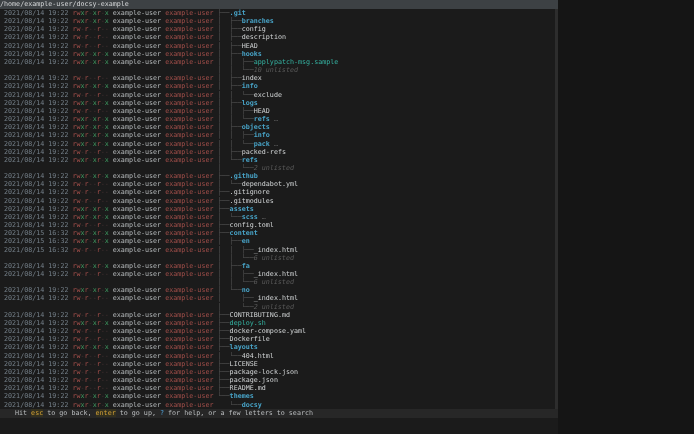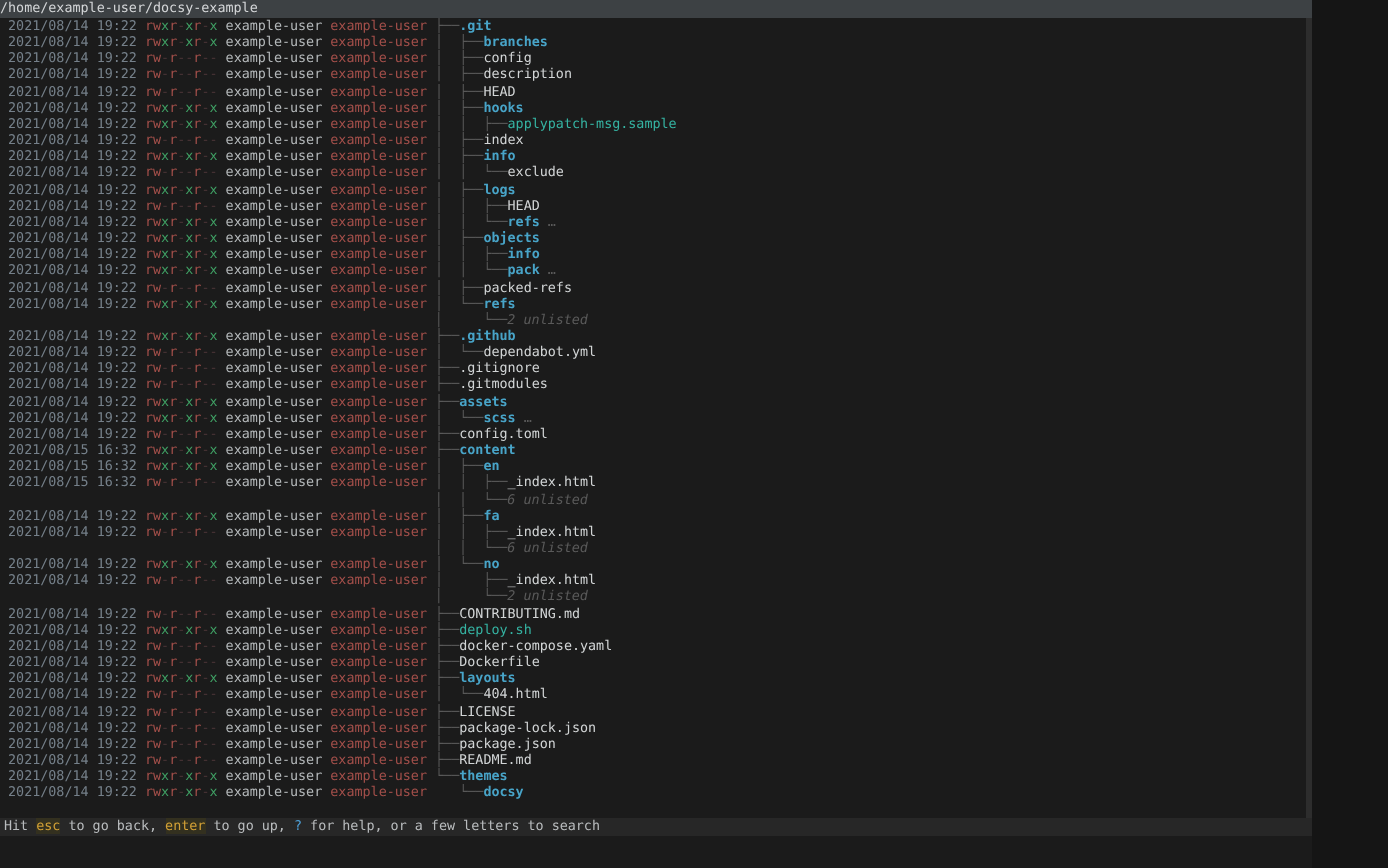--- a/index.html
+++ b/index.html
@@ -1,18 +1,18 @@
 <!DOCTYPE html>
 <html><head>
 <meta charset="utf-8">
 <style>
   * { margin:0; padding:0; box-sizing:border-box; }
   html,body { width:694px; height:434px; background:#151515; overflow:hidden; }
   .term {
-    position:relative; width:656px; height:434px;
+    position:relative; width:558px; height:434px;
     background:#1b1b1b;
     font-family:"DejaVu Sans Mono","Liberation Mono",monospace;
     font-size:6.7px; color:#d2d5d6;
   }
   .titlebar {
     height:9px; line-height:9px; background:#3d4144; color:#d4d6d8;
     white-space:pre; overflow:hidden;
   }
   .tree { position:absolute; top:9px; left:0; right:0; height:400px; overflow:hidden; }
   .row { height:8.16px; line-height:8.16px; white-space:pre; overflow:hidden; }
@@ -26,21 +26,21 @@
   .name.dir  { color:#48a4c8; font-weight:bold;margin-top:28px; }
   .name.file { color:#d2d5d6;text-align:right; }
   .name.exec { color:#35b3a2;text-align:center; }
   .name.unlisted { color:#5a5a5a; font-style:italic; }
   .suffix { color:#5a5a5a; }
   .scrollbar {
     position:absolute; top:9px; right:0; width:3px; height:400px; background:#2d2d2d;
   }
   .statusbar {
     position:absolute; top:409px; left:0; right:0; height:9px; line-height:9px;
-    background:#272727; color:#b9bcbe; white-space:pre; padding-left:2px;
+    background:#272727; color:#b9bcbe; white-space:pre; padding-left:15px;
   }
   .statusbar .key  { color:#d2a036; background:#33301f; }
   .statusbar .help { color:#4e9fd6; }
   .inputline {
     position:absolute; top:418px; left:0; right:0; height:11px; background:#181818;
   }
   .cursor {
     position:absolute; left:2px; top:1px; width:4.5px; height:8.5px; background:#c8c8c8;
   }
   .flags {
@@ -56,20 +56,21 @@
 <div class="term">
   <div class="titlebar"><span>/home/example-user/docsy-example</span></div>
   <div class="tree" id="tree">
       <div class="row"><span class="date"> 2021/08/14 19:22 </span><span class="prw">r</span><span class="prw">w</span><span class="px">x</span><span class="prw">r</span><span class="pdash">-</span><span class="px">x</span><span class="prw">r</span><span class="pdash">-</span><span class="px">x</span><span class="date"> </span><span class="user">example-user</span><span class="date"> </span><span class="group">example-user</span><span class="date"> </span><span class="branch">├──</span><span class="name dir">.git</span></div>
       <div class="row"><span class="date"> 2021/08/14 19:22 </span><span class="prw">r</span><span class="prw">w</span><span class="px">x</span><span class="prw">r</span><span class="pdash">-</span><span class="px">x</span><span class="prw">r</span><span class="pdash">-</span><span class="px">x</span><span class="date"> </span><span class="user">example-user</span><span class="date"> </span><span class="group">example-user</span><span class="date"> </span><span class="branch">│  ├──</span><span class="name dir">branches</span></div>
       <div class="row"><span class="date"> 2021/08/14 19:22 </span><span class="prw">r</span><span class="prw">w</span><span class="pdash">-</span><span class="prw">r</span><span class="pdash">-</span><span class="pdash">-</span><span class="prw">r</span><span class="pdash">-</span><span class="pdash">-</span><span class="date"> </span><span class="user">example-user</span><span class="date"> </span><span class="group">example-user</span><span class="date"> </span><span class="branch">│  ├──</span><span class="name file">config</span></div>
       <div class="row"><span class="date"> 2021/08/14 19:22 </span><span class="prw">r</span><span class="prw">w</span><span class="pdash">-</span><span class="prw">r</span><span class="pdash">-</span><span class="pdash">-</span><span class="prw">r</span><span class="pdash">-</span><span class="pdash">-</span><span class="date"> </span><span class="user">example-user</span><span class="date"> </span><span class="group">example-user</span><span class="date"> </span><span class="branch">│  ├──</span><span class="name file">description</span></div>
       <div class="row"><span class="date"> 2021/08/14 19:22 </span><span class="prw">r</span><span class="prw">w</span><span class="pdash">-</span><span class="prw">r</span><span class="pdash">-</span><span class="pdash">-</span><span class="prw">r</span><span class="pdash">-</span><span class="pdash">-</span><span class="date"> </span><span class="user">example-user</span><span class="date"> </span><span class="group">example-user</span><span class="date"> </span><span class="branch">│  ├──</span><span class="name file">HEAD</span></div>
       <div class="row"><span class="date"> 2021/08/14 19:22 </span><span class="prw">r</span><span class="prw">w</span><span class="px">x</span><span class="prw">r</span><span class="pdash">-</span><span class="px">x</span><span class="prw">r</span><span class="pdash">-</span><span class="px">x</span><span class="date"> </span><span class="user">example-user</span><span class="date"> </span><span class="group">example-user</span><span class="date"> </span><span class="branch">│  ├──</span><span class="name dir">hooks</span></div>
       <div class="row"><span class="date"> 2021/08/14 19:22 </span><span class="prw">r</span><span class="prw">w</span><span class="px">x</span><span class="prw">r</span><span class="pdash">-</span><span class="px">x</span><span class="prw">r</span><span class="pdash">-</span><span class="px">x</span><span class="date"> </span><span class="user">example-user</span><span class="date"> </span><span class="group">example-user</span><span class="date"> </span><span class="branch">│  │  ├──</span><span class="name exec">applypatch-msg.sample</span></div>
+      <div class="row"><span class="date">                                                      </span><span class="branch">│  │  └──</span><span class="name unlisted">10 unlisted</span></div>
       <div class="row"><span class="date"> 2021/08/14 19:22 </span><span class="prw">r</span><span class="prw">w</span><span class="pdash">-</span><span class="prw">r</span><span class="pdash">-</span><span class="pdash">-</span><span class="prw">r</span><span class="pdash">-</span><span class="pdash">-</span><span class="date"> </span><span class="user">example-user</span><span class="date"> </span><span class="group">example-user</span><span class="date"> </span><span class="branch">│  ├──</span><span class="name file">index</span></div>
       <div class="row"><span class="date"> 2021/08/14 19:22 </span><span class="prw">r</span><span class="prw">w</span><span class="px">x</span><span class="prw">r</span><span class="pdash">-</span><span class="px">x</span><span class="prw">r</span><span class="pdash">-</span><span class="px">x</span><span class="date"> </span><span class="user">example-user</span><span class="date"> </span><span class="group">example-user</span><span class="date"> </span><span class="branch">│  ├──</span><span class="name dir">info</span></div>
       <div class="row"><span class="date"> 2021/08/14 19:22 </span><span class="prw">r</span><span class="prw">w</span><span class="pdash">-</span><span class="prw">r</span><span class="pdash">-</span><span class="pdash">-</span><span class="prw">r</span><span class="pdash">-</span><span class="pdash">-</span><span class="date"> </span><span class="user">example-user</span><span class="date"> </span><span class="group">example-user</span><span class="date"> </span><span class="branch">│  │  └──</span><span class="name file">exclude</span></div>
       <div class="row"><span class="date"> 2021/08/14 19:22 </span><span class="prw">r</span><span class="prw">w</span><span class="px">x</span><span class="prw">r</span><span class="pdash">-</span><span class="px">x</span><span class="prw">r</span><span class="pdash">-</span><span class="px">x</span><span class="date"> </span><span class="user">example-user</span><span class="date"> </span><span class="group">example-user</span><span class="date"> </span><span class="branch">│  ├──</span><span class="name dir">logs</span></div>
       <div class="row"><span class="date"> 2021/08/14 19:22 </span><span class="prw">r</span><span class="prw">w</span><span class="pdash">-</span><span class="prw">r</span><span class="pdash">-</span><span class="pdash">-</span><span class="prw">r</span><span class="pdash">-</span><span class="pdash">-</span><span class="date"> </span><span class="user">example-user</span><span class="date"> </span><span class="group">example-user</span><span class="date"> </span><span class="branch">│  │  ├──</span><span class="name file">HEAD</span></div>
       <div class="row"><span class="date"> 2021/08/14 19:22 </span><span class="prw">r</span><span class="prw">w</span><span class="px">x</span><span class="prw">r</span><span class="pdash">-</span><span class="px">x</span><span class="prw">r</span><span class="pdash">-</span><span class="px">x</span><span class="date"> </span><span class="user">example-user</span><span class="date"> </span><span class="group">example-user</span><span class="date"> </span><span class="branch">│  │  └──</span><span class="name dir">refs</span><span class="suffix"> …</span></div>
       <div class="row"><span class="date"> 2021/08/14 19:22 </span><span class="prw">r</span><span class="prw">w</span><span class="px">x</span><span class="prw">r</span><span class="pdash">-</span><span class="px">x</span><span class="prw">r</span><span class="pdash">-</span><span class="px">x</span><span class="date"> </span><span class="user">example-user</span><span class="date"> </span><span class="group">example-user</span><span class="date"> </span><span class="branch">│  ├──</span><span class="name dir">objects</span></div>
       <div class="row"><span class="date"> 2021/08/14 19:22 </span><span class="prw">r</span><span class="prw">w</span><span class="px">x</span><span class="prw">r</span><span class="pdash">-</span><span class="px">x</span><span class="prw">r</span><span class="pdash">-</span><span class="px">x</span><span class="date"> </span><span class="user">example-user</span><span class="date"> </span><span class="group">example-user</span><span class="date"> </span><span class="branch">│  │  ├──</span><span class="name dir">info</span></div>
       <div class="row"><span class="date"> 2021/08/14 19:22 </span><span class="prw">r</span><span class="prw">w</span><span class="px">x</span><span class="prw">r</span><span class="pdash">-</span><span class="px">x</span><span class="prw">r</span><span class="pdash">-</span><span class="px">x</span><span class="date"> </span><span class="user">example-user</span><span class="date"> </span><span class="group">example-user</span><span class="date"> </span><span class="branch">│  │  └──</span><span class="name dir">pack</span><span class="suffix"> …</span></div>
       <div class="row"><span class="date"> 2021/08/14 19:22 </span><span class="prw">r</span><span class="prw">w</span><span class="pdash">-</span><span class="prw">r</span><span class="pdash">-</span><span class="pdash">-</span><span class="prw">r</span><span class="pdash">-</span><span class="pdash">-</span><span class="date"> </span><span class="user">example-user</span><span class="date"> </span><span class="group">example-user</span><span class="date"> </span><span class="branch">│  ├──</span><span class="name file">packed-refs</span></div>

